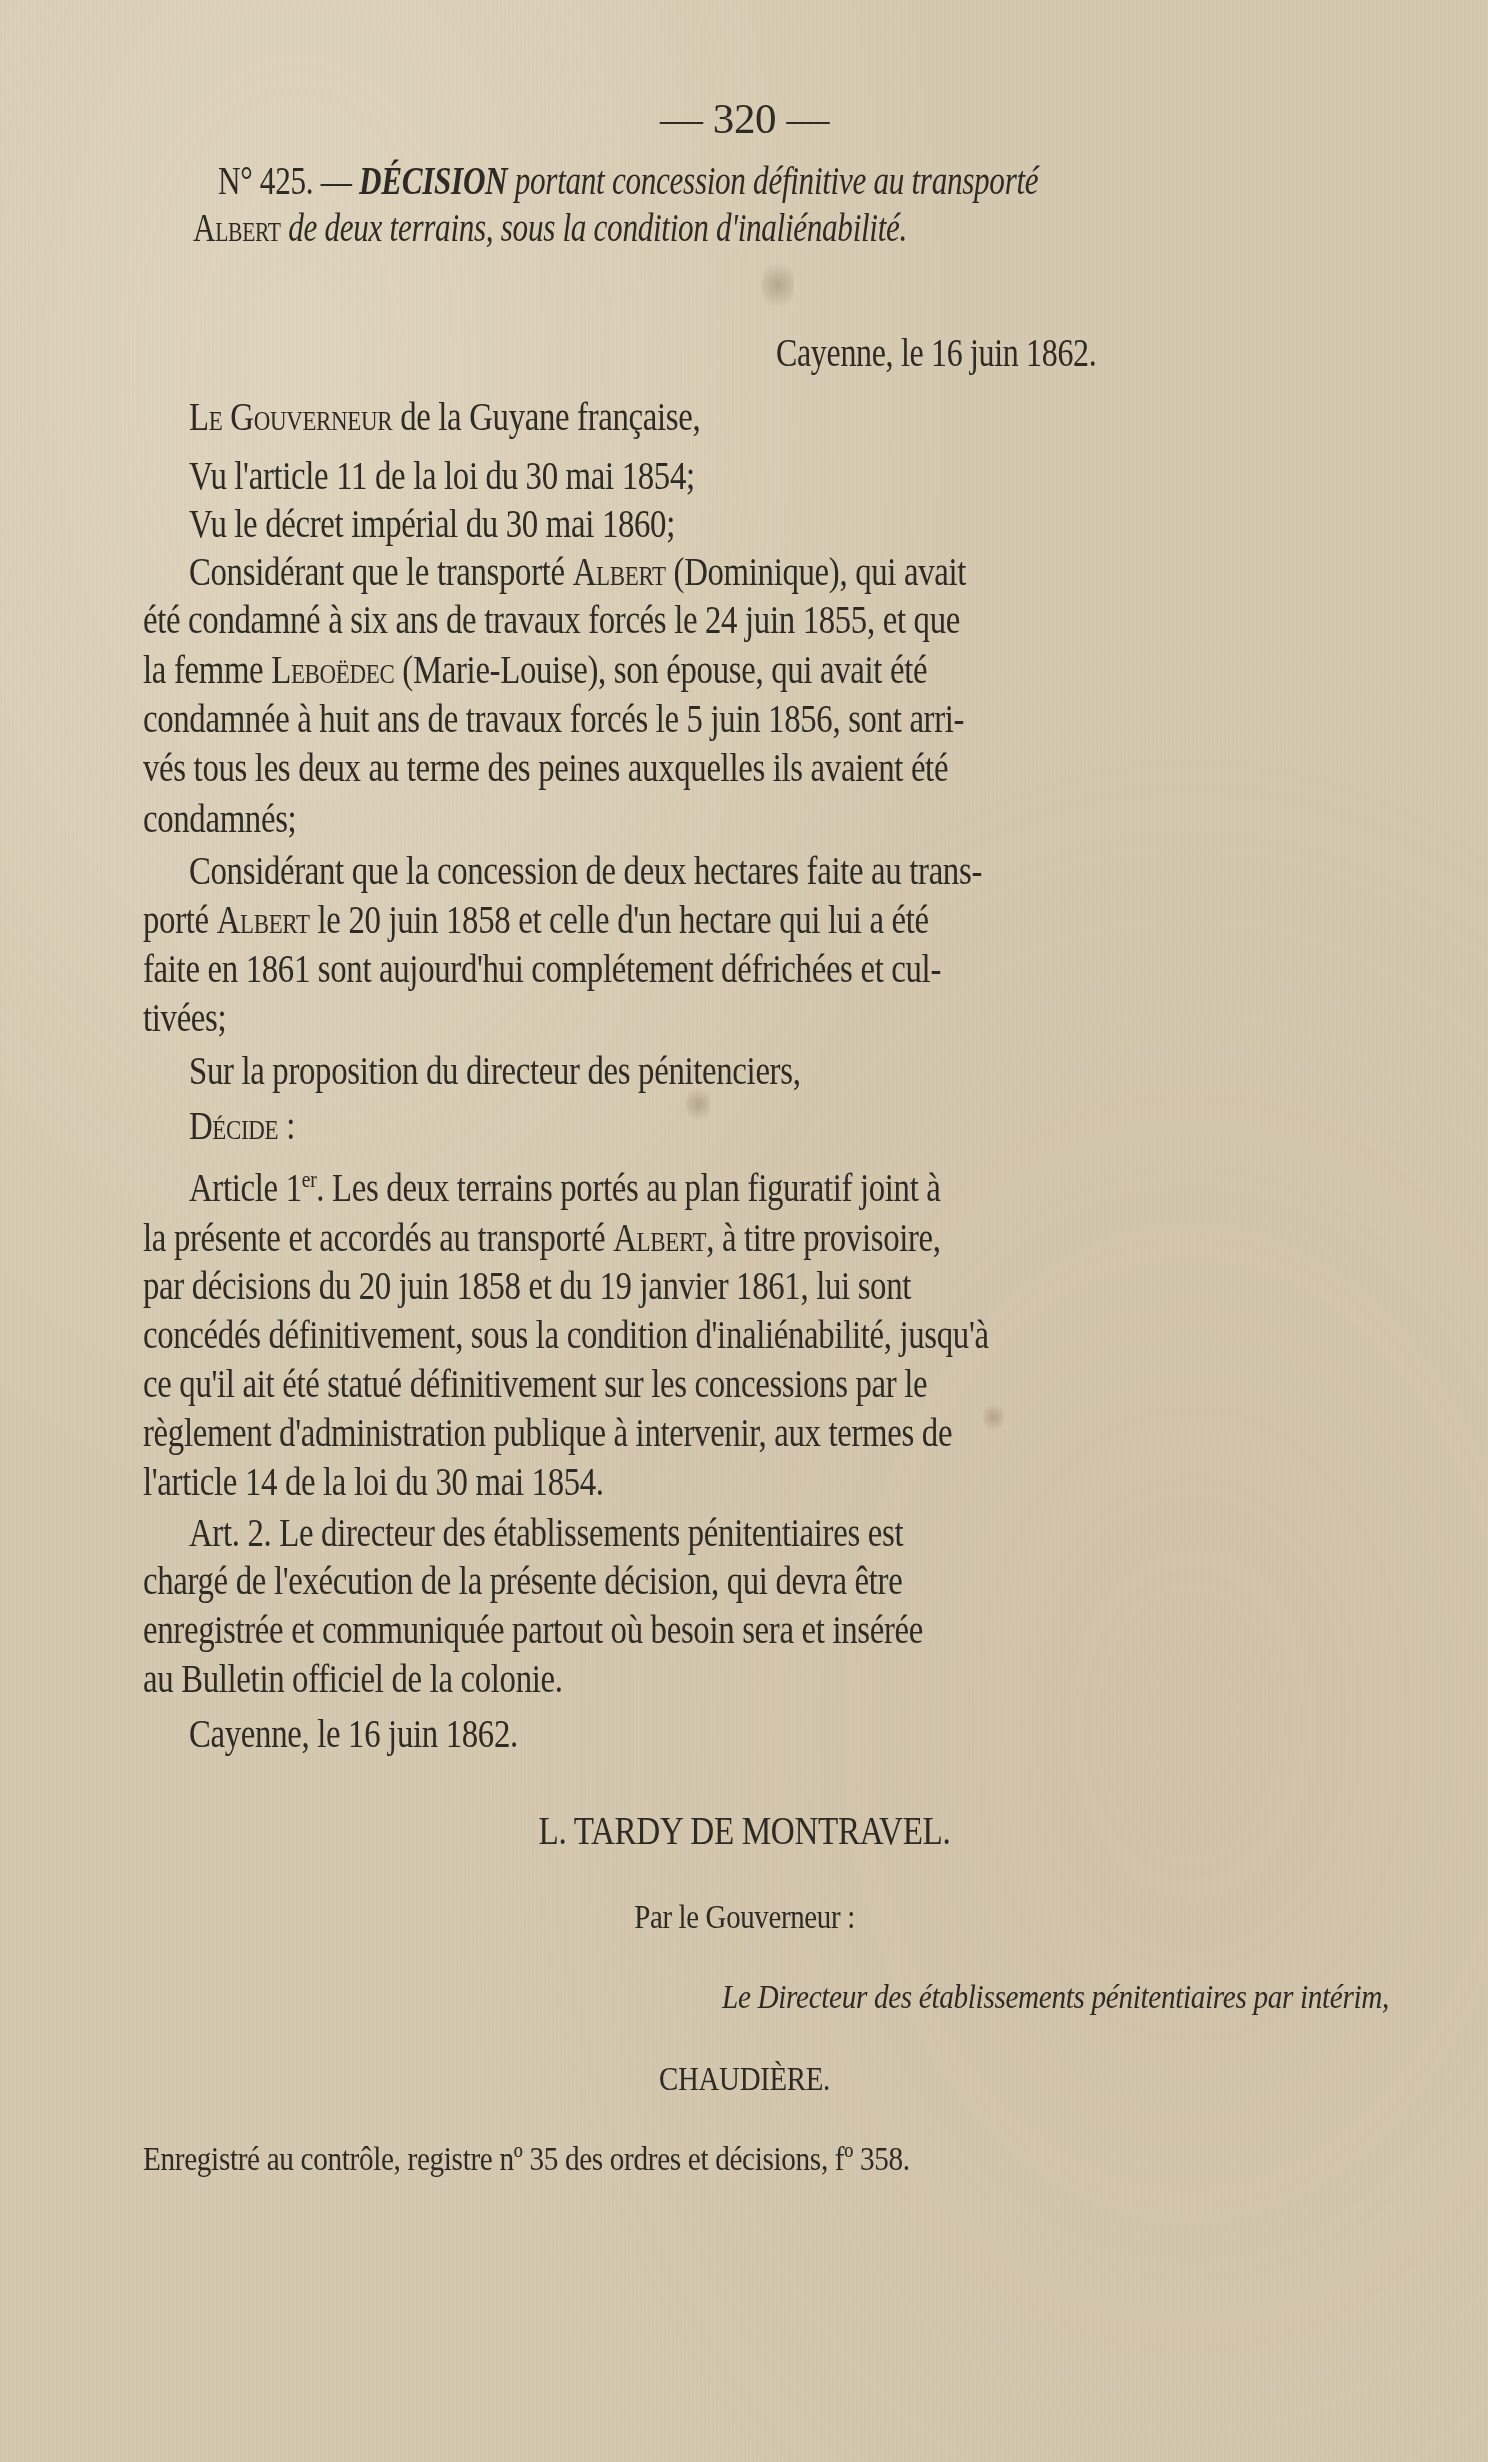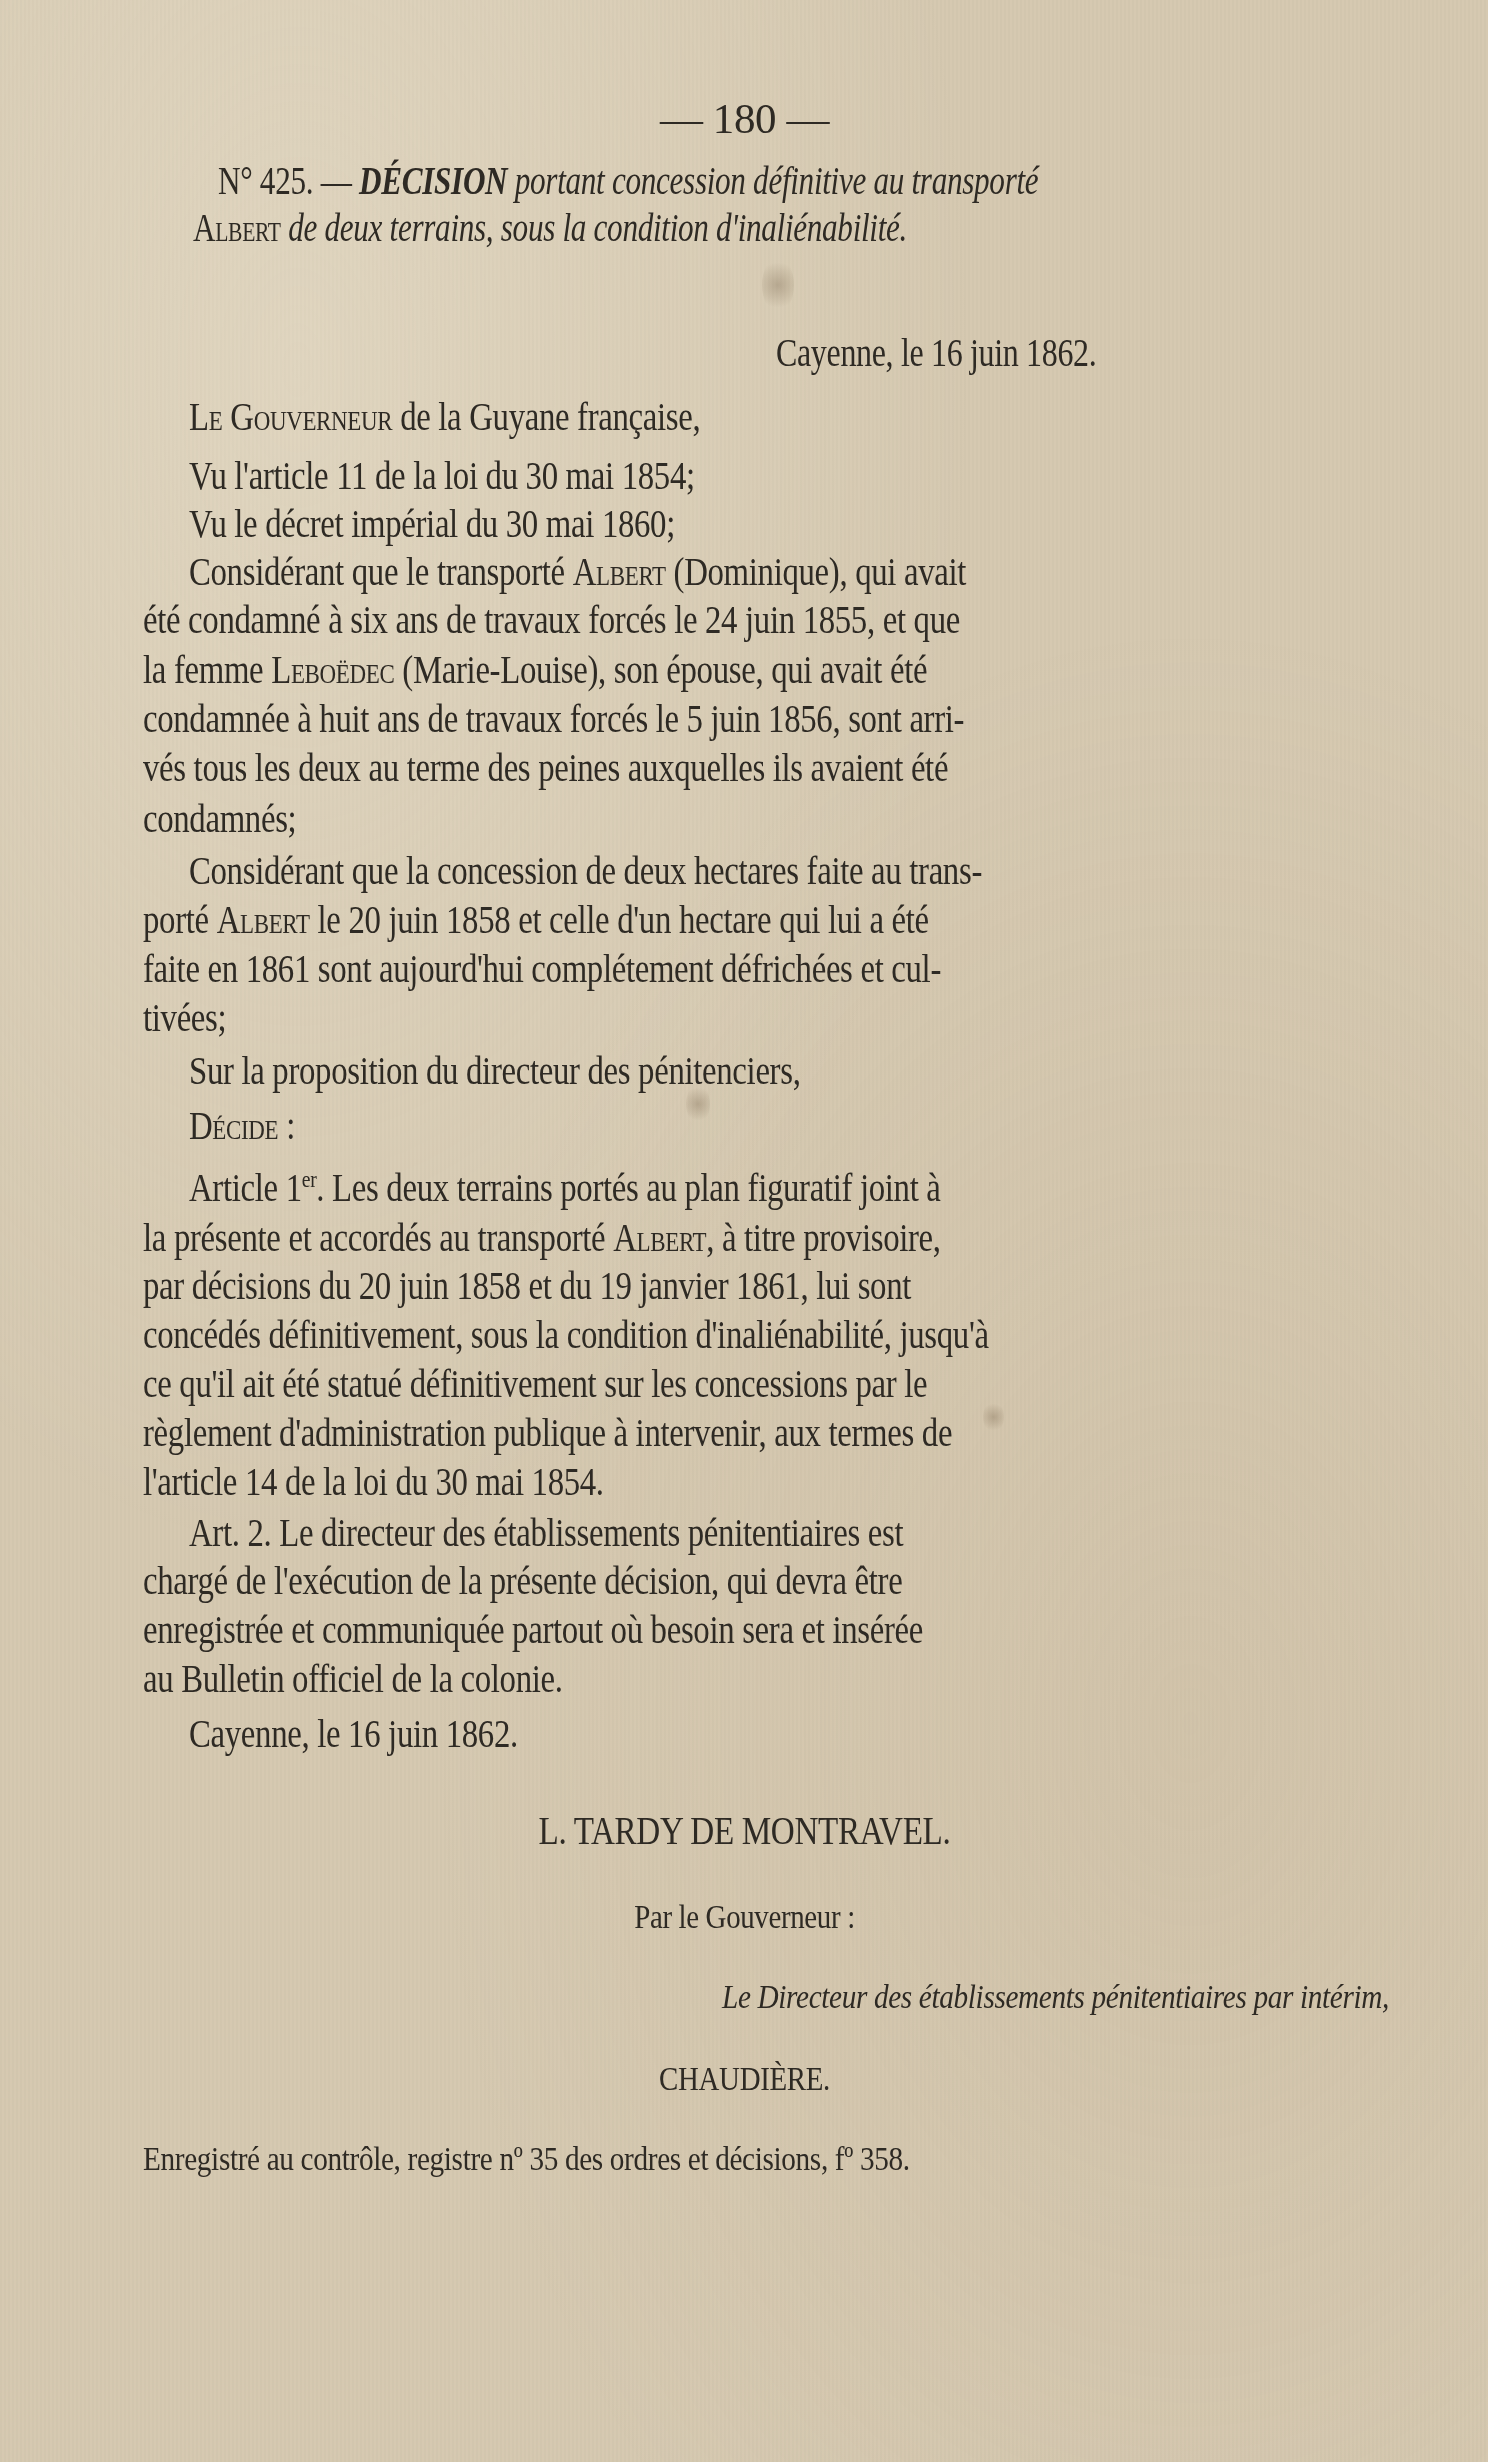--- a/index.html
+++ b/index.html
@@ -62,21 +62,21 @@
   </style>
 </head>
 <body>
 
 <div class="page">
 
   <div class="stain" style="left:762px; top:257px; width:32px; height:56px;"></div>
   <div class="stain" style="left:686px; top:1084px; width:24px; height:40px;"></div>
   <div class="stain" style="left:983px; top:1401px; width:21px; height:32px;"></div>
 
-  <div class="line center page-number">— 180 —</div>
+  <div class="line center page-number">— 320 —</div>
 
   <div class="line title cond" style="left:218px; top:157px; transform: scaleX(0.80);">
     <span>N° 425. —</span>
     <b>DÉCISION</b>
     <span class="it">portant concession définitive au transporté</span>
   </div>
   <div class="line title cond" style="left:193px; top:204px; transform: scaleX(0.80);">
     <span class="sc">Albert</span>
     <span class="it">de deux terrains, sous la condition d'inaliénabilité.</span>
   </div>

